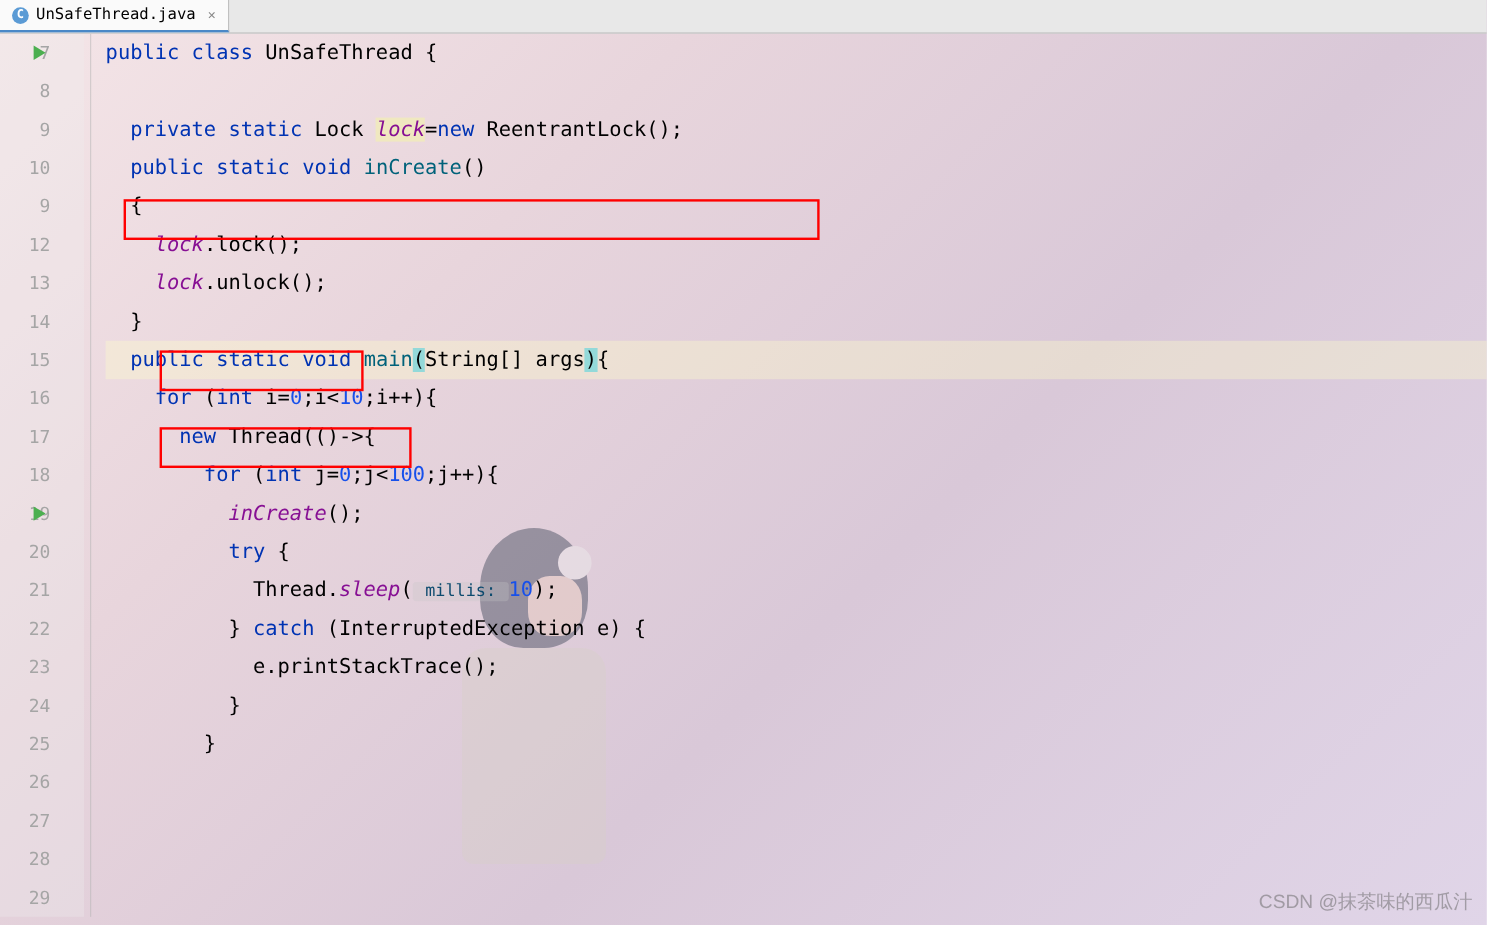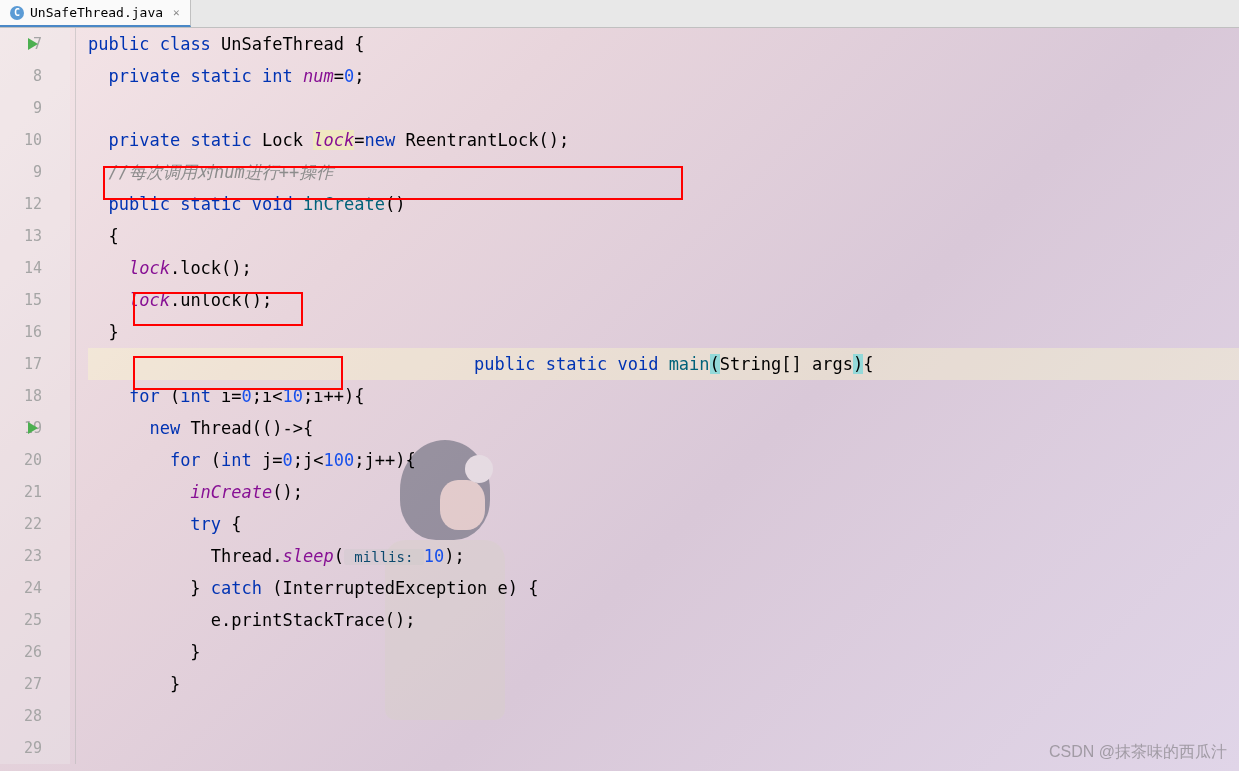--- a/index.html
+++ b/index.html
@@ -126,21 +126,21 @@
   flex: 1;
   padding-left: 18px;
   position: relative;
 }
 .code-line {
   height: 32px;
   line-height: 32px;
   white-space: pre;
   position: relative;
 }
-.current-line { background: rgba(255,255,200,0.35); text-align: center; }
+.current-line { background: rgba(255,255,200,0.35); }
 .kw { color: #0033b3; }
 .field { color: #871094; font-style: italic; }
 .num { color: #1750eb; }
 .comment { color: #8c8c8c; font-style: italic; }
 .method { color: #00627a; }
 .param-hint { color: #0c4a6e; background: rgba(200,200,200,0.3); font-size: 14px; padding: 0 2px; border-radius: 3px; font-style: normal; }
 .field-usage { color: #871094; font-style: italic; }
 .highlight-yellow { background: #f0e8c0; }
 .match-brace { background: #93d9d9; }
 .red-box {
@@ -210,24 +210,22 @@
     <div class="gutter-line">23</div>
     <div class="gutter-line">24</div>
     <div class="gutter-line">25</div>
     <div class="gutter-line">26</div>
     <div class="gutter-line">27</div>
     <div class="gutter-line">28</div>
     <div class="gutter-line">29</div>
   </div>
   <div class="code">
     <div class="code-line"><span class="kw">public</span> <span class="kw">class</span> <span>UnSafeThread</span><span> {</span></div>
-    <div class="code-line">  <span class="kw">private</span> <span class="kw">static</span> <span class="kw">int</span> <span class="field">num</span><span>=</span><span class="num">0</span><span>;</span></div>
     <div class="code-line"></div>
     <div class="code-line">  <span class="kw">private</span> <span class="kw">static</span> <span>Lock</span> <span class="field highlight-yellow">lock</span><span>=</span><span class="kw">new</span> <span>ReentrantLock();</span></div>
-    <div class="code-line">  <span class="comment">//每次调用对num进行++操作</span></div>
     <div class="code-line">  <span class="kw">public</span> <span class="kw">static</span> <span class="kw">void</span> <span class="method">inCreate</span><span>()</span></div>
     <div class="code-line">  <span>{</span></div>
     <div class="code-line">    <span class="field-usage">lock</span><span>.lock();</span></div>
     <div class="code-line">    <span class="field-usage">lock</span><span>.unlock();</span></div>
     <div class="code-line">  <span>}</span></div>
     <div class="code-line current-line">  <span class="kw">public</span> <span class="kw">static</span> <span class="kw">void</span> <span class="method">main</span><span class="match-brace">(</span><span>String[] args</span><span class="match-brace">)</span><span>{</span></div>
     <div class="code-line">    <span class="kw">for</span><span> (</span><span class="kw">int</span><span> i=</span><span class="num">0</span><span>;i&lt;</span><span class="num">10</span><span>;i++){</span></div>
     <div class="code-line">      <span class="kw">new</span><span> Thread(()-&gt;{</span></div>
     <div class="code-line">        <span class="kw">for</span><span> (</span><span class="kw">int</span><span> j=</span><span class="num">0</span><span>;j&lt;</span><span class="num">100</span><span>;j++){</span></div>
     <div class="code-line">          <span class="field-usage">inCreate</span><span>();</span></div>

